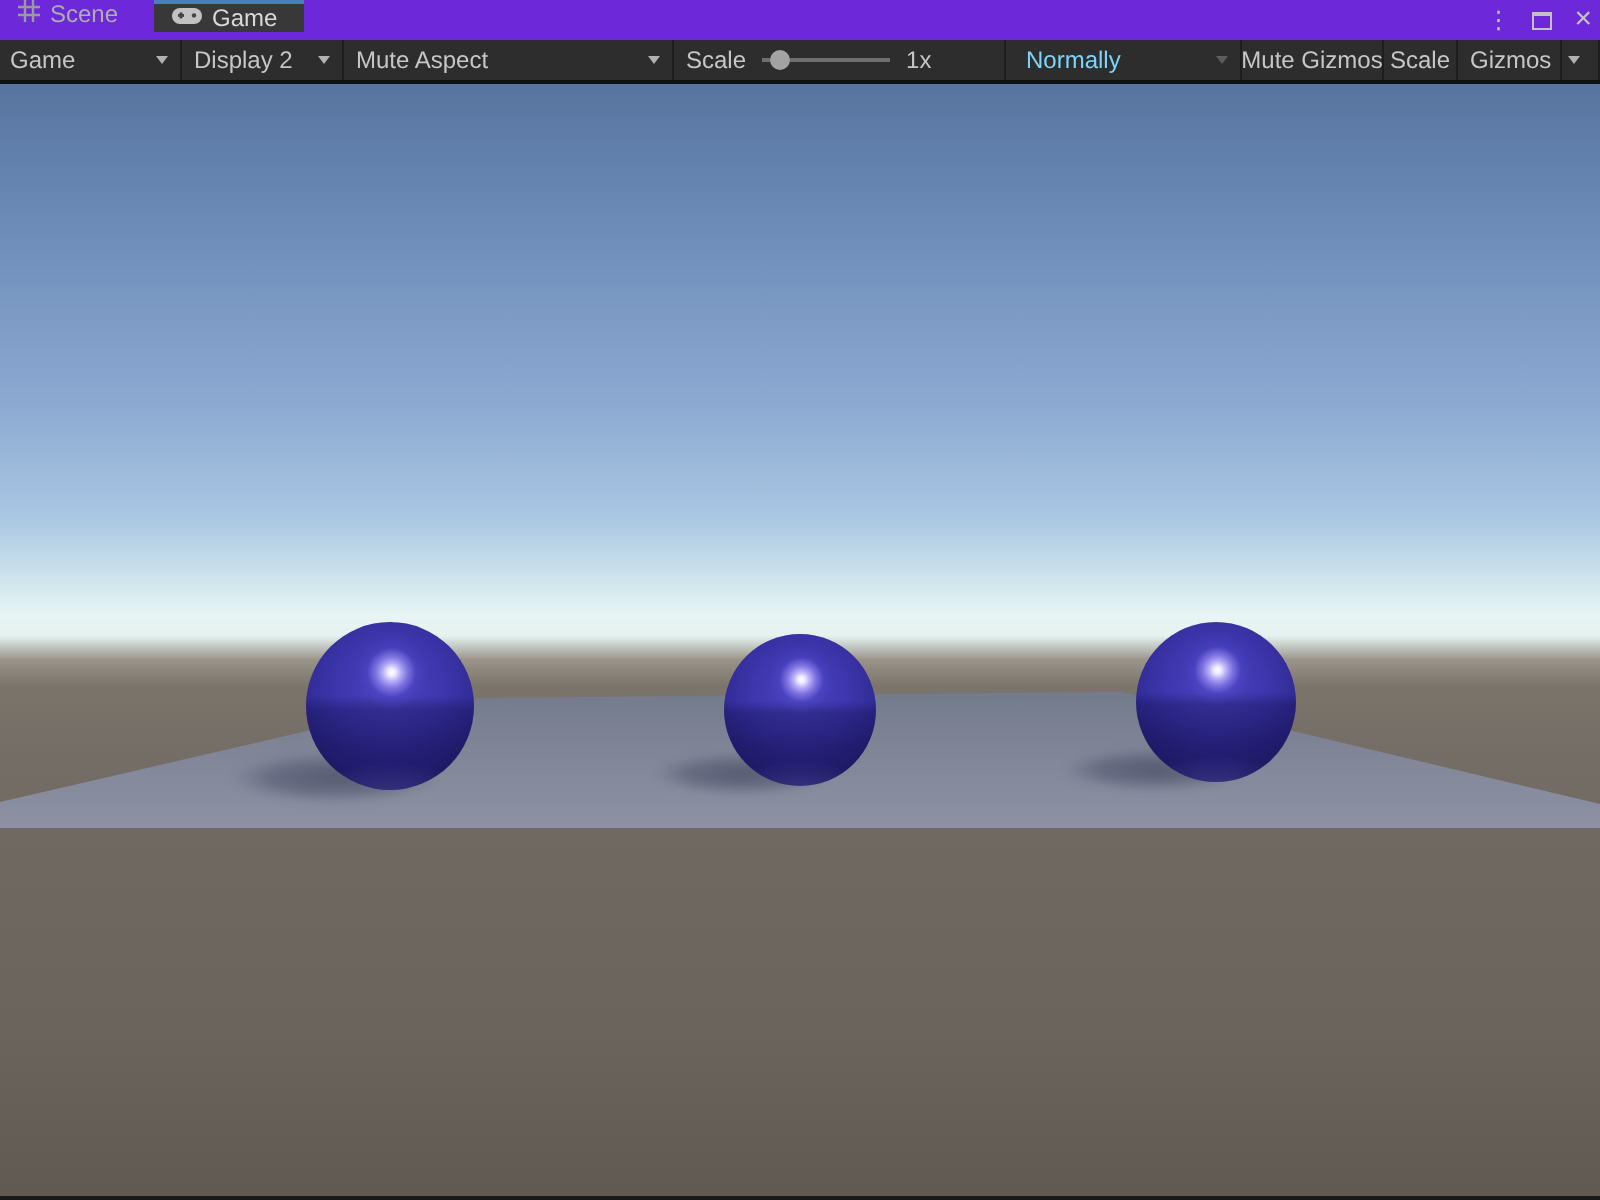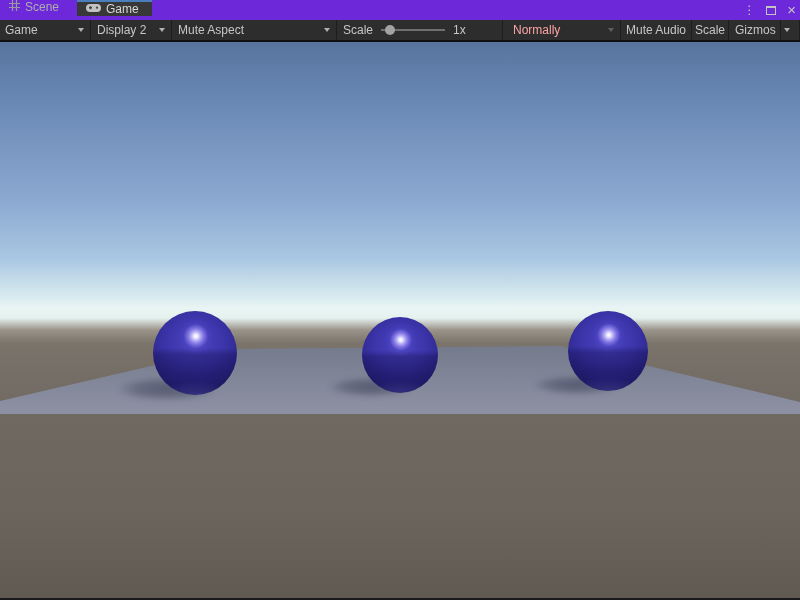--- a/index.html
+++ b/index.html
@@ -20,21 +20,21 @@
   
   .toolbar { height:22px; background:#1f1f1f; border-bottom:2px solid #101010; display:flex; align-items:stretch; font-size:12px; color:#c6c6c6; }
   .tbtn { background:#2d2d2d; border-right:1px solid #1d1d1d; display:flex; align-items:center; padding:0 6px; white-space:nowrap; }
   .dd { justify-content:space-between; }
   .arrow { width:0; height:0; border-left:3.5px solid transparent; border-right:3.5px solid transparent; border-top:4px solid #b2b2b2; margin-left:6px; }
   .arrow.dim { border-top-color:#5e5e5e; }
   .w-view { width:91px; padding-left:5px; }
   .w-display { width:81px; }
   .w-aspect { width:165px; }
   .w-scale { width:166px; }
-  .w-play { width:114px; color:#fca5a5; }
+  .w-play { width:114px; color:#7dd3fc; }
   .w-mute { width:71px; justify-content:center; }
   .w-stats { width:37px; justify-content:center; }
   .w-gizmos { width:71px; justify-content:flex-start; padding-right:0; }
   .gizmo-arrow-cell { align-self:stretch; display:flex; align-items:center; border-left:1px solid #1d1d1d; padding:0 6px 0 3px; margin-left:4px; }
   .gizmo-arrow-cell .arrow { margin-left:0; }
   .spacer { flex:1; background:#2d2d2d; }
   .slider { width:64px; height:10px; position:relative; margin:0 8px; }
   .slider .track { position:absolute; left:0; right:0; top:4px; height:2px; background:#6f6f6f; }
   .slider .thumb { position:absolute; top:0; width:10px; height:10px; border-radius:50%; background:#a3a3a3; }
 
@@ -111,21 +111,21 @@
         <span class="thumb" style="left: 6%;"></span>
       </span>
       <span>1x</span>
     </div>
     <div class="spacer"></div>
     <div class="tbtn dd w-play">
       <span>Normally</span>
       <span class="arrow dim"></span>
     </div>
     <div class="tbtn w-mute">
-      <span>Mute Audio</span>
+      <span>Mute Gizmos</span>
     </div>
     <div class="tbtn w-stats">
       <span>Scale</span>
     </div>
     <div class="tbtn w-gizmos">
       <span>Gizmos</span>
       <span class="gizmo-arrow-cell">
         <span class="arrow"></span>
       </span>
     </div>

